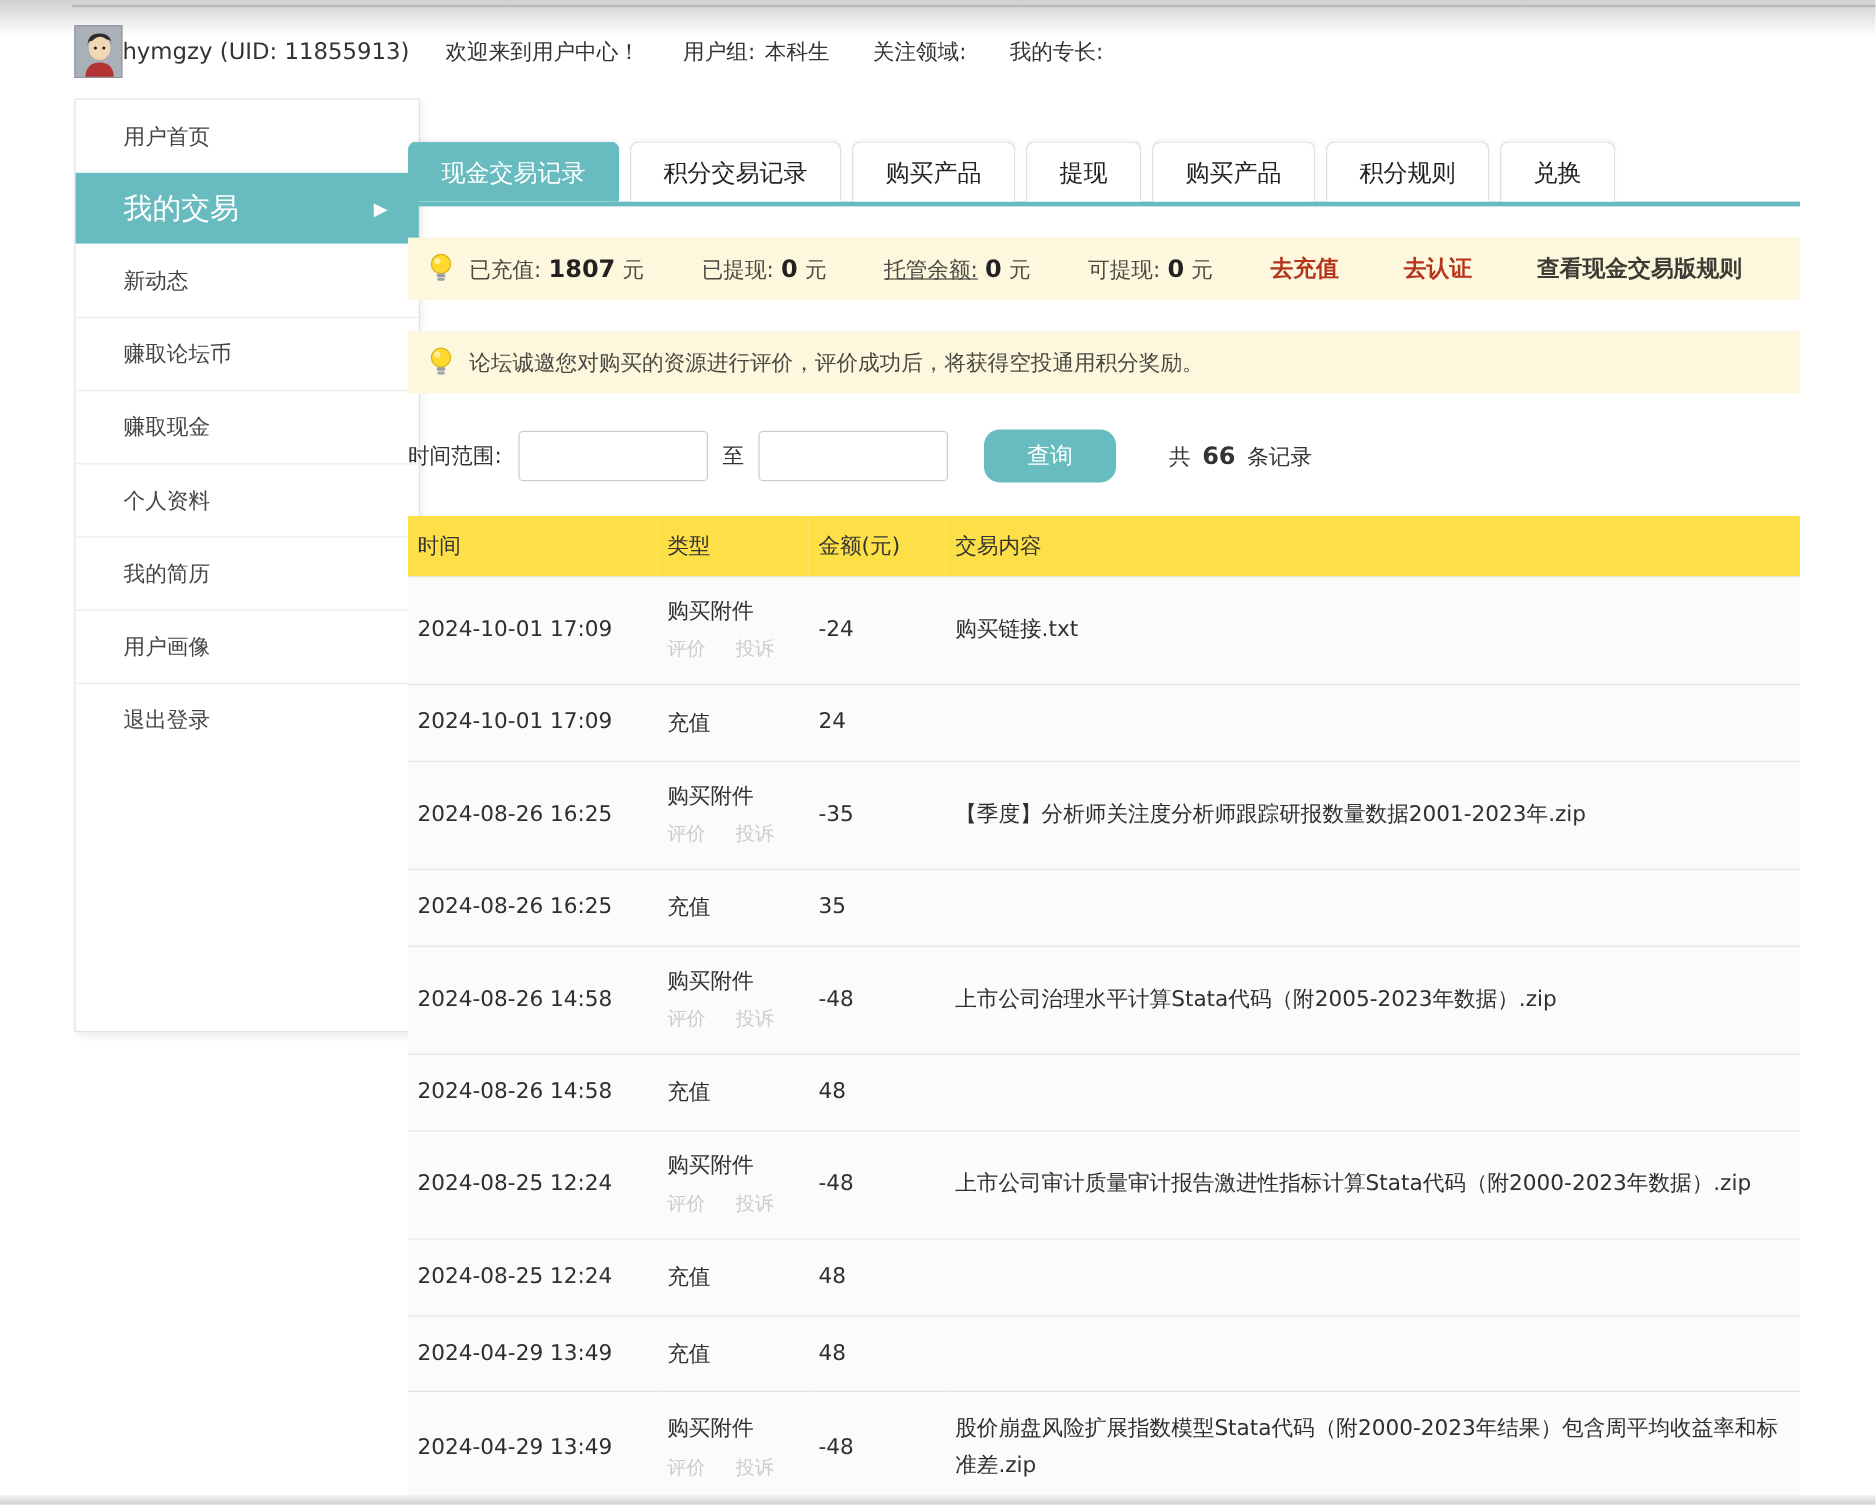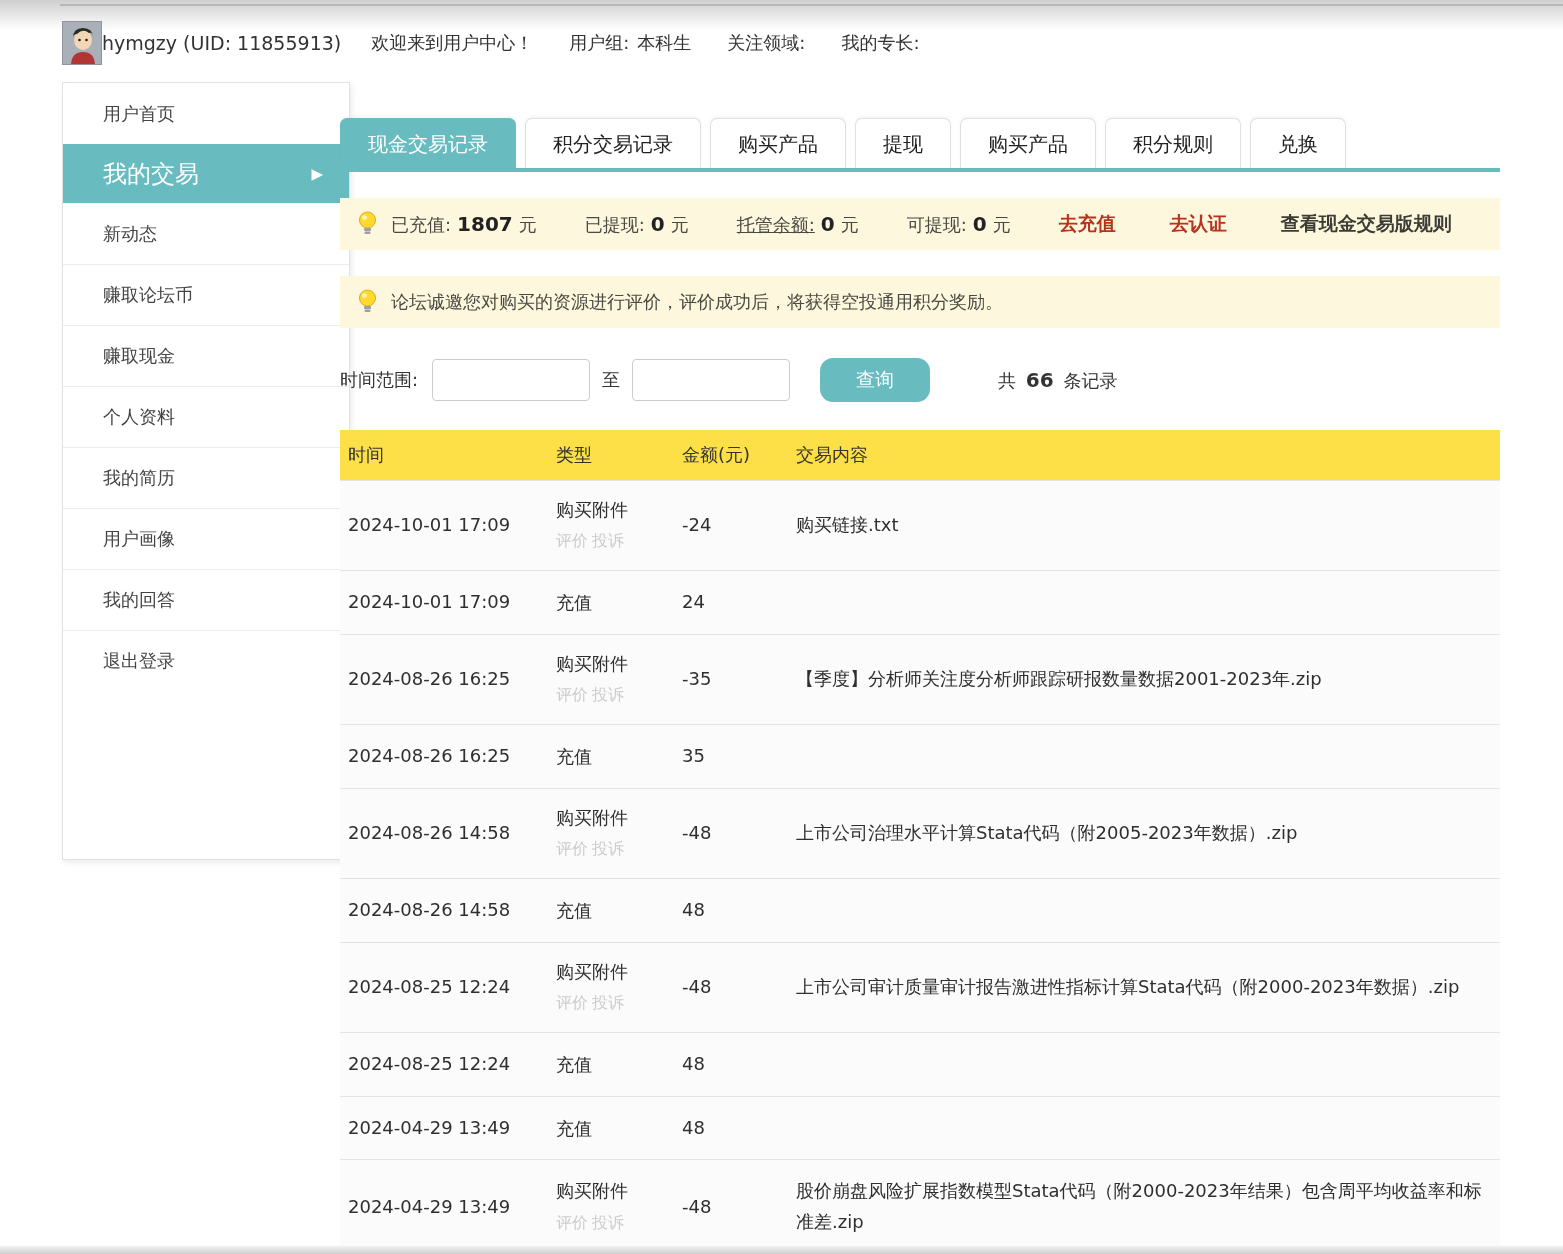--- a/index.html
+++ b/index.html
@@ -79,21 +79,21 @@
   .filter .flabel { font-size:18px; color:#333; margin-right:14px; }
   .filter input {
     width:158px; height:42px; border:1px solid #ccc; border-radius:4px;
     font-size:16px; padding:0 10px; background:#fff; outline:none;
   }
   .filter .to { margin:0 12px; font-size:18px; }
   .query-btn {
     margin-left:30px; width:110px; height:44px; border:none; border-radius:13px;
     background:#68bcc0; color:#fff; font-size:19px; cursor:pointer;
   }
-  .records { margin-left:68px; font-size:18px; color:#333; }
+  .records { margin-left:44px; font-size:18px; color:#333; }
   .records b { font-size:20px; margin:0 4px; }
 
   
   table.trades {
     margin-top:28px; width:100%; border-collapse:collapse; table-layout:fixed;
     background:#fbfbfb;
   }
   table.trades col.c1 { width:208px; }
   table.trades col.c2 { width:126px; }
   table.trades col.c3 { width:114px; }
@@ -101,21 +101,21 @@
     background:#fde047; text-align:left; font-weight:normal;
     font-size:18px; color:#333; padding:13px 8px;
   }
   table.trades td {
     border-top:1px solid #e4e4e4; font-size:18px; color:#2f2f2f;
     padding:16px 8px; vertical-align:middle; line-height:1.7;
     word-break:break-all;
   }
   td.time { font-size:19px; }
   .type-main { line-height:1.4; }
-  .type-sub { margin-top:5px; display:flex; gap:4px; }
+  .type-sub { margin-top:5px; display:flex; gap:25px; }
   .type-sub span { color:#ccc; font-size:16px; cursor:pointer; }
 
   .bottom-strip { position:absolute; bottom:0; left:0; width:100%; height:8px; background:linear-gradient(#f2f2f2,#cfcfcf); }
 </style>
 </head>
 <body>
 
 <div class="top-shade"></div>
 <div class="top-line"></div>
 
@@ -149,21 +149,20 @@
   <div class="side-item active">
     <span>我的交易</span>
     <span class="side-arrow">▶</span>
   </div>
   <div class="side-item">新动态</div>
   <div class="side-item">赚取论坛币</div>
   <div class="side-item">赚取现金</div>
   <div class="side-item">个人资料</div>
   <div class="side-item">我的简历</div>
   <div class="side-item">用户画像</div>
-  <div class="side-item">我的回答</div>
   <div class="side-item">退出登录</div>
 </div>
 
 <div class="main">
 
   <div class="tabs">
     <div class="tab active">现金交易记录</div>
     <div class="tab">积分交易记录</div>
     <div class="tab">购买产品</div>
     <div class="tab">提现</div>

